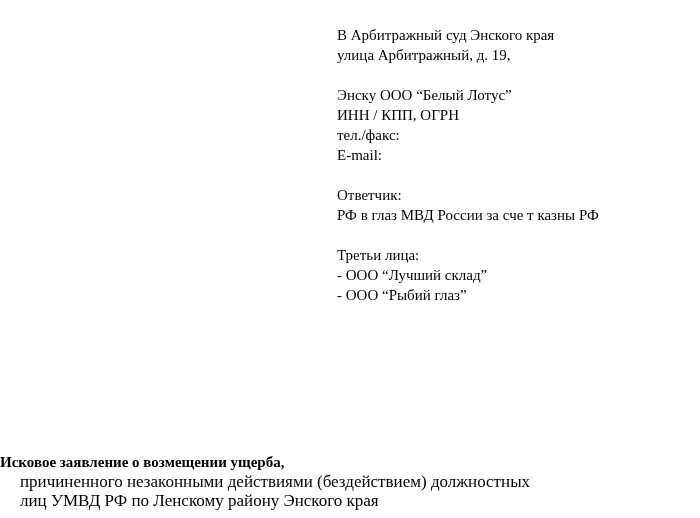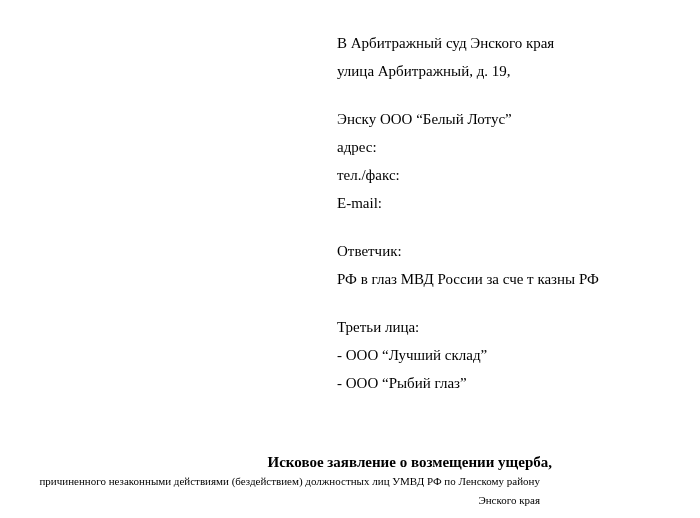--- a/index.html
+++ b/index.html
@@ -19,56 +19,55 @@
     .header-block {
       position: absolute;
       left: 337px;
       top: 25px;
       width: 360px;
     }
     .line {
       height: 20px;
       line-height: 20px;
       white-space: nowrap;
-      margin-top: 8px;
     }
     .gap {
       height: 20px;
     }
     .title-block {
       position: absolute;
       left: 0;
       top: 453px;
       width: 552px;
-      text-align: right;
+      text-align: left;
     }
     .title-main {
       font-weight: bold;
       height: 19px;
       line-height: 19px;
       font-size: 15px;
     }
     .title-sub {
       line-height: 19px;
-      font-size: 11px;
-      padding: 0 12px;
+      font-size: 17px;
+      padding: 0 20px;
     }
   </style>
 </head>
 <body>
 
 <div class="header-block">
   <div>
     <div class="line">В Арбитражный суд Энского края</div>
     <div class="line">улица Арбитражный, д. 19,</div>
   </div>
   <div class="gap"></div>
   <div>
     <div class="line">Энску ООО “Белый Лотус”</div>
-    <div class="line">адрес:</div>
+    <div class="line">ИНН / КПП, ОГРН</div>
     <div class="line">тел./факс:</div>
     <div class="line">E-mail:</div>
   </div>
   <div class="gap"></div>
   <div>
     <div class="line">Ответчик:</div>
     <div class="line">РФ в глаз МВД России за сче т казны РФ</div>
   </div>
   <div class="gap"></div>
   <div>

